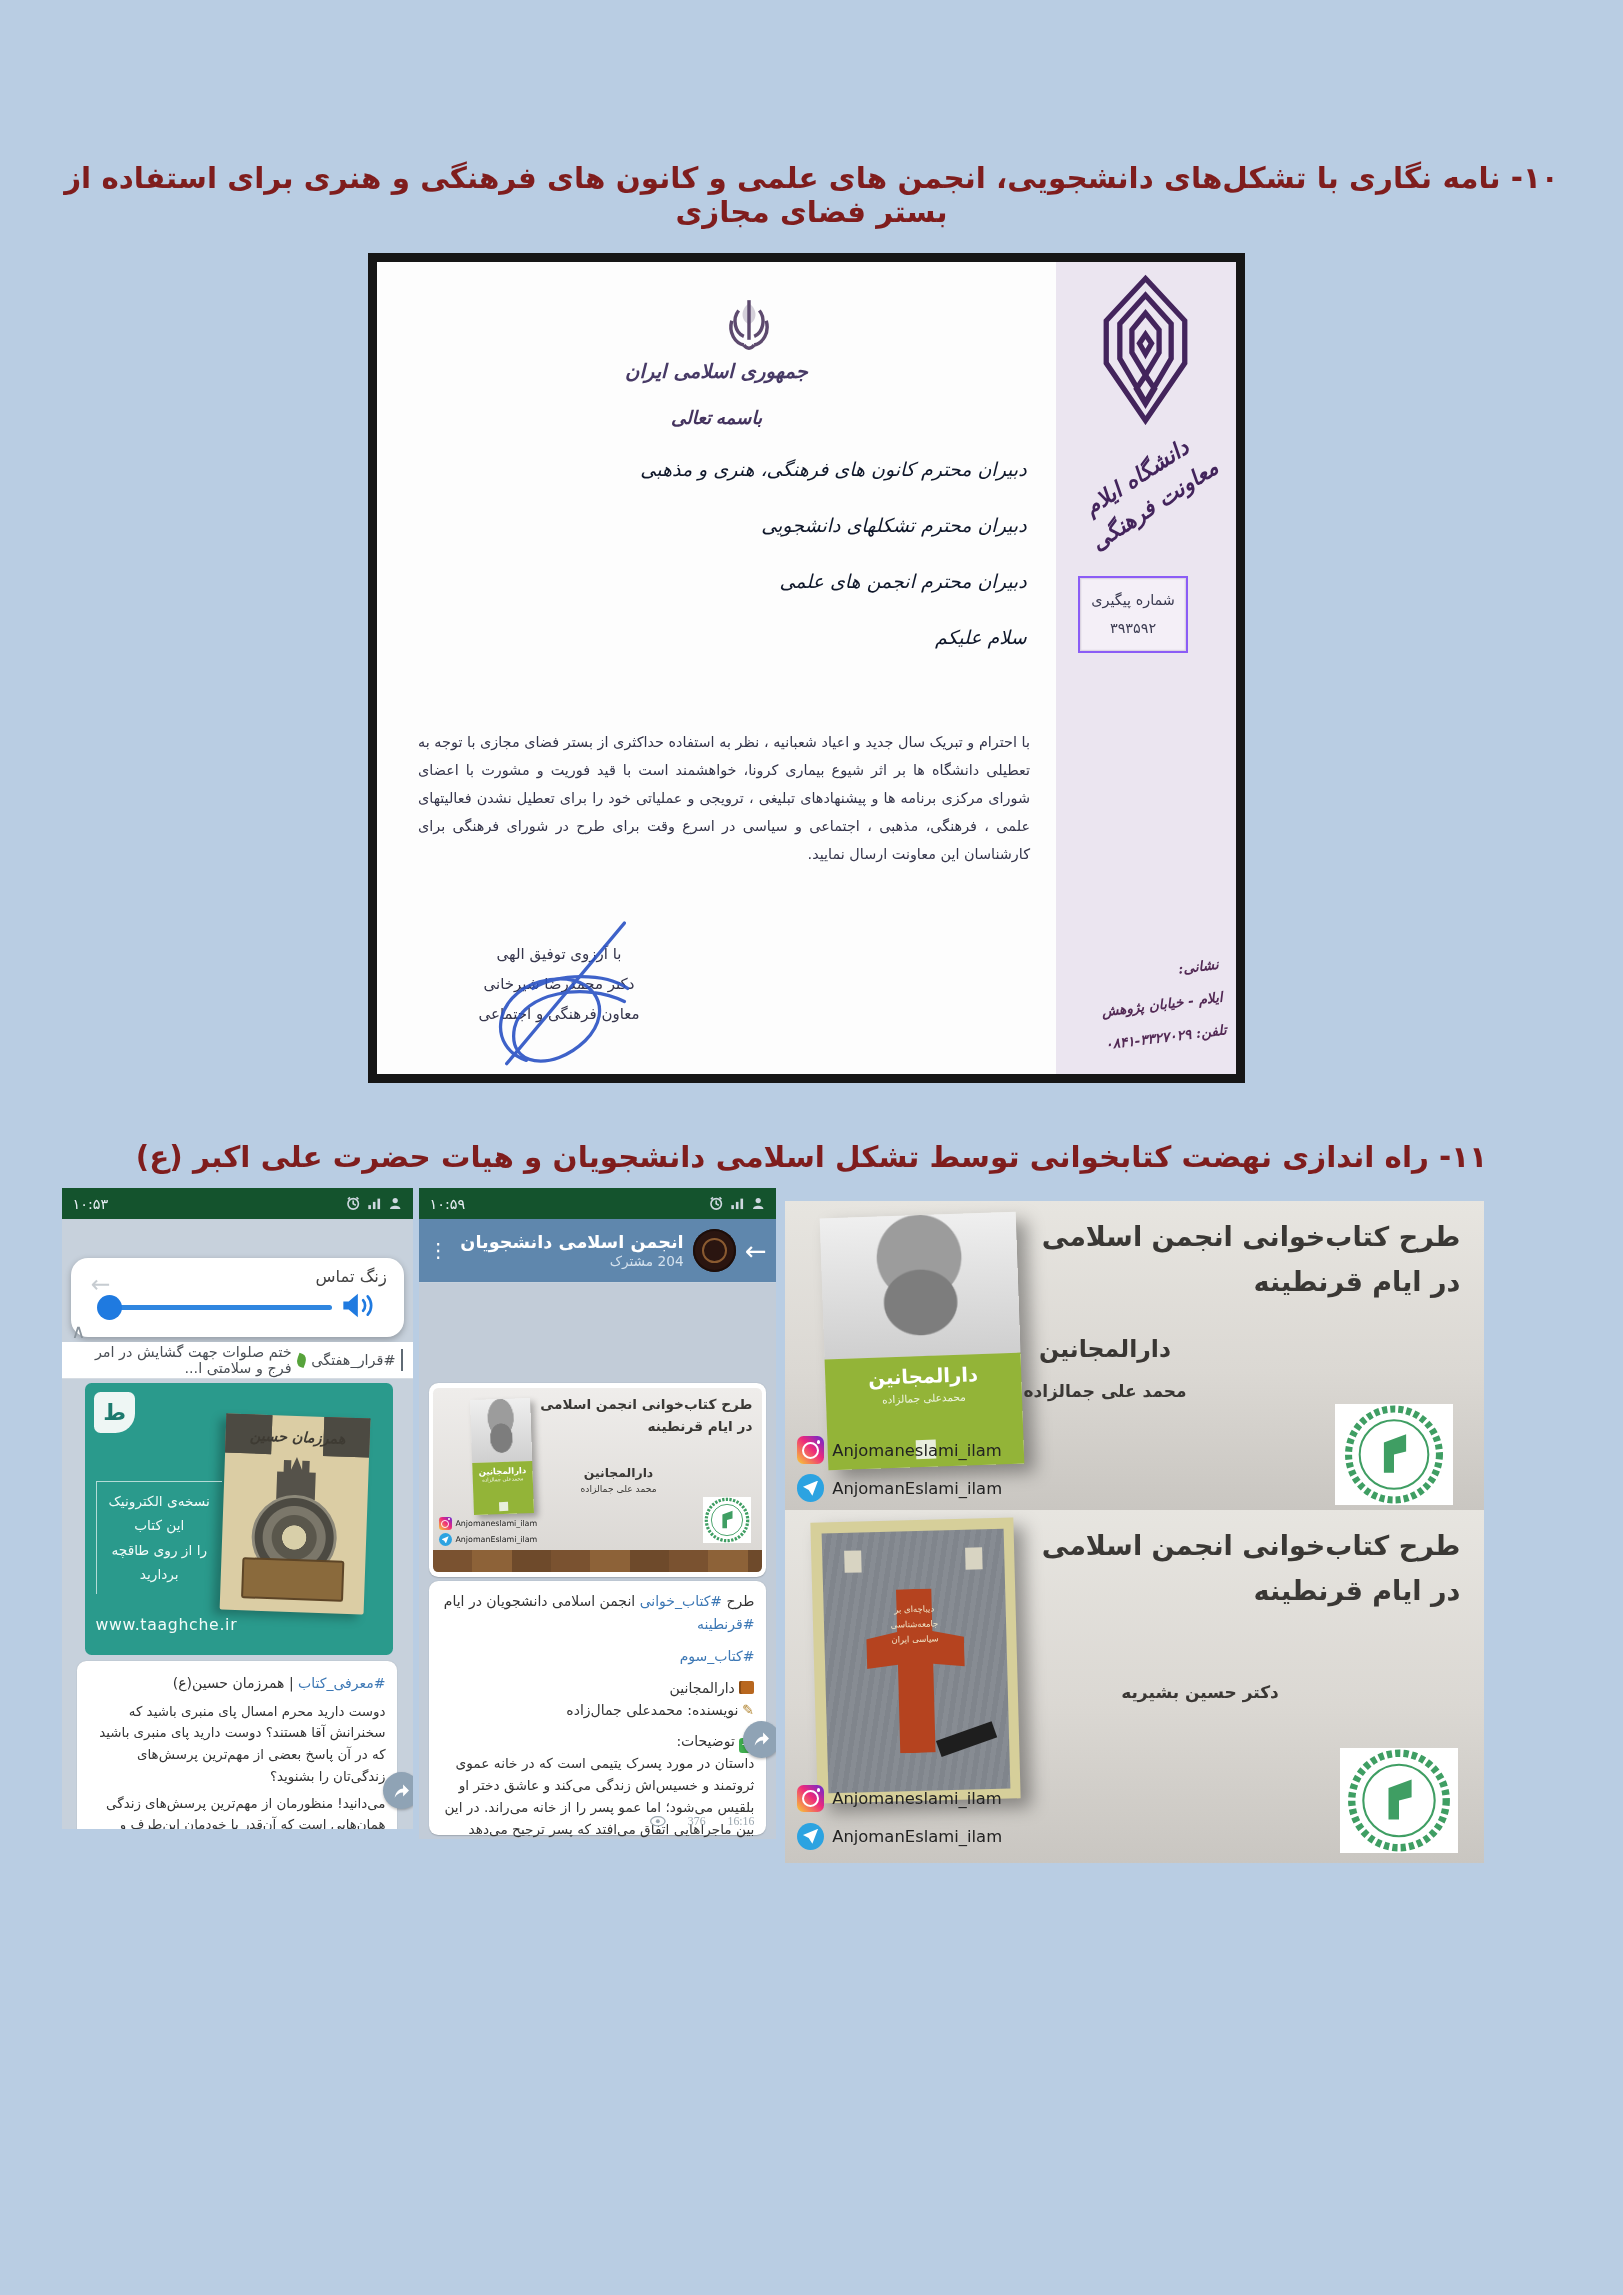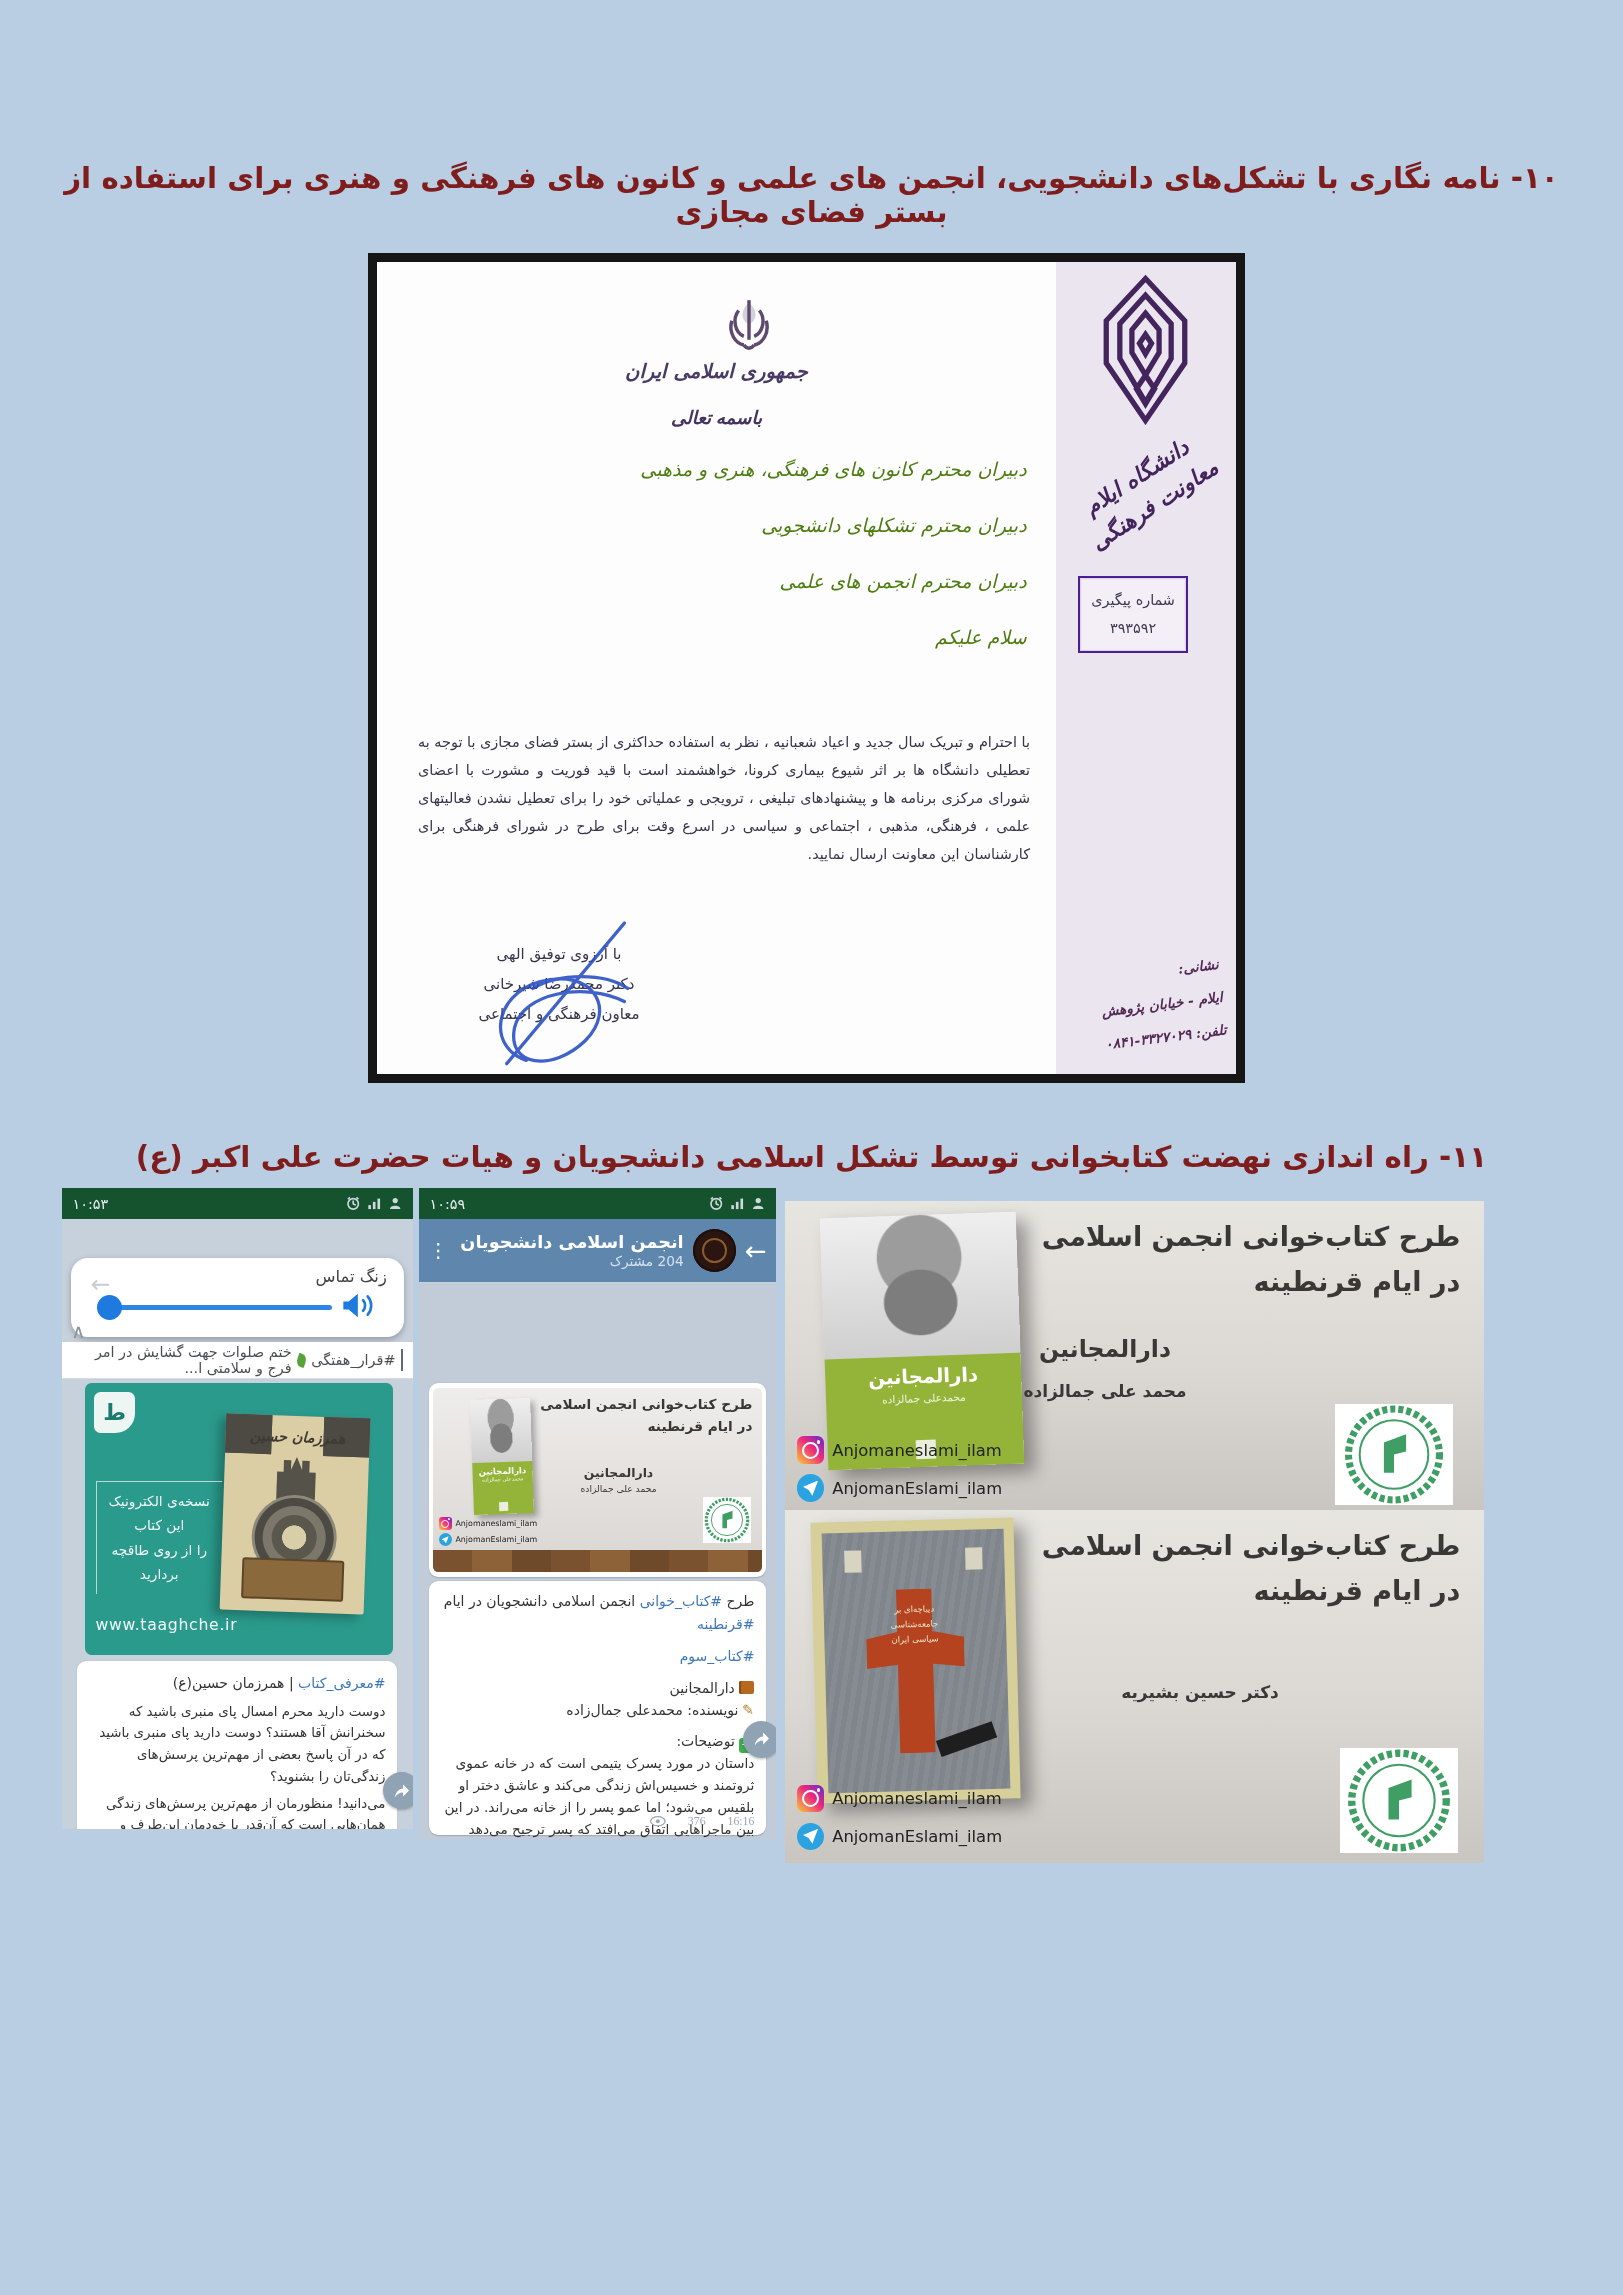--- a/index.html
+++ b/index.html
@@ -31,30 +31,30 @@
   .lt-country{position:absolute;top:98px;right:0;left:0;text-align:center;
     font-family:"DejaVu Serif",serif;font-style:italic;font-weight:bold;
     color:#473a66;font-size:19.6px;}
   .lt-basmala{position:absolute;top:145px;right:0;left:0;text-align:center;
     font-family:Liberation Serif, serif;font-style:italic;font-weight:bold;
     color:#45345f;font-size:18.3px;}
   .lt-meta{position:absolute;top:71px;left:41px;width:249px;direction:rtl;
     color:#3c3c85;font-size:16.4px;font-family:"DejaVu Serif",serif;font-style:italic;
     line-height:2.2;text-align:right;}
   .lt-addr{position:absolute;top:196px;right:29.4px;text-align:right;direction:rtl;
-    font-family:"DejaVu Serif",serif;font-style:italic;color:#4d7c0f;font-size:19px;}
+    font-family:"DejaVu Serif",serif;font-style:italic;color:#0f172a;font-size:19px;}
   .lt-addr div{margin-bottom:34px;}
   .lt-body{position:absolute;top:466px;right:26px;left:41px;direction:rtl;
     text-align:justify;color:#35354a;font-size:14.4px;line-height:1.95;}
   .lt-sign{position:absolute;top:677px;right:366px;width:262px;text-align:center;
     direction:rtl;color:#34344a;font-size:15px;line-height:2.0;}
   .lt-sig-svg{position:absolute;top:648px;right:366px;width:262px;height:170px;pointer-events:none;}
   .track-box{
     position:absolute;top:314px;right:48px;width:98px;padding:9.2px 3.9px;
-    border:2px solid #4c1d95;background:#f4eff7;text-align:center;direction:rtl;
+    border:2px solid #8b5cf6;background:#f4eff7;text-align:center;direction:rtl;
     color:#3a3a50;font-size:14.4px;line-height:1.9;box-shadow:0 0 0 1.3px #dcd5e2 inset;
   }
   .uni-logo{position:absolute;top:11.8px;right:33px;width:115px;height:151px;}
   .uni-callig{
     position:absolute;top:196px;right:11.8px;width:157px;text-align:center;
     transform:rotate(-33deg);color:#43245c;font-family:"DejaVu Serif",serif;
     font-style:italic;font-weight:bold;font-size:22px;line-height:1.5;
   }
   .lt-address{
     position:absolute;bottom:18.3px;right:13px;width:154px;text-align:right;direction:rtl;

